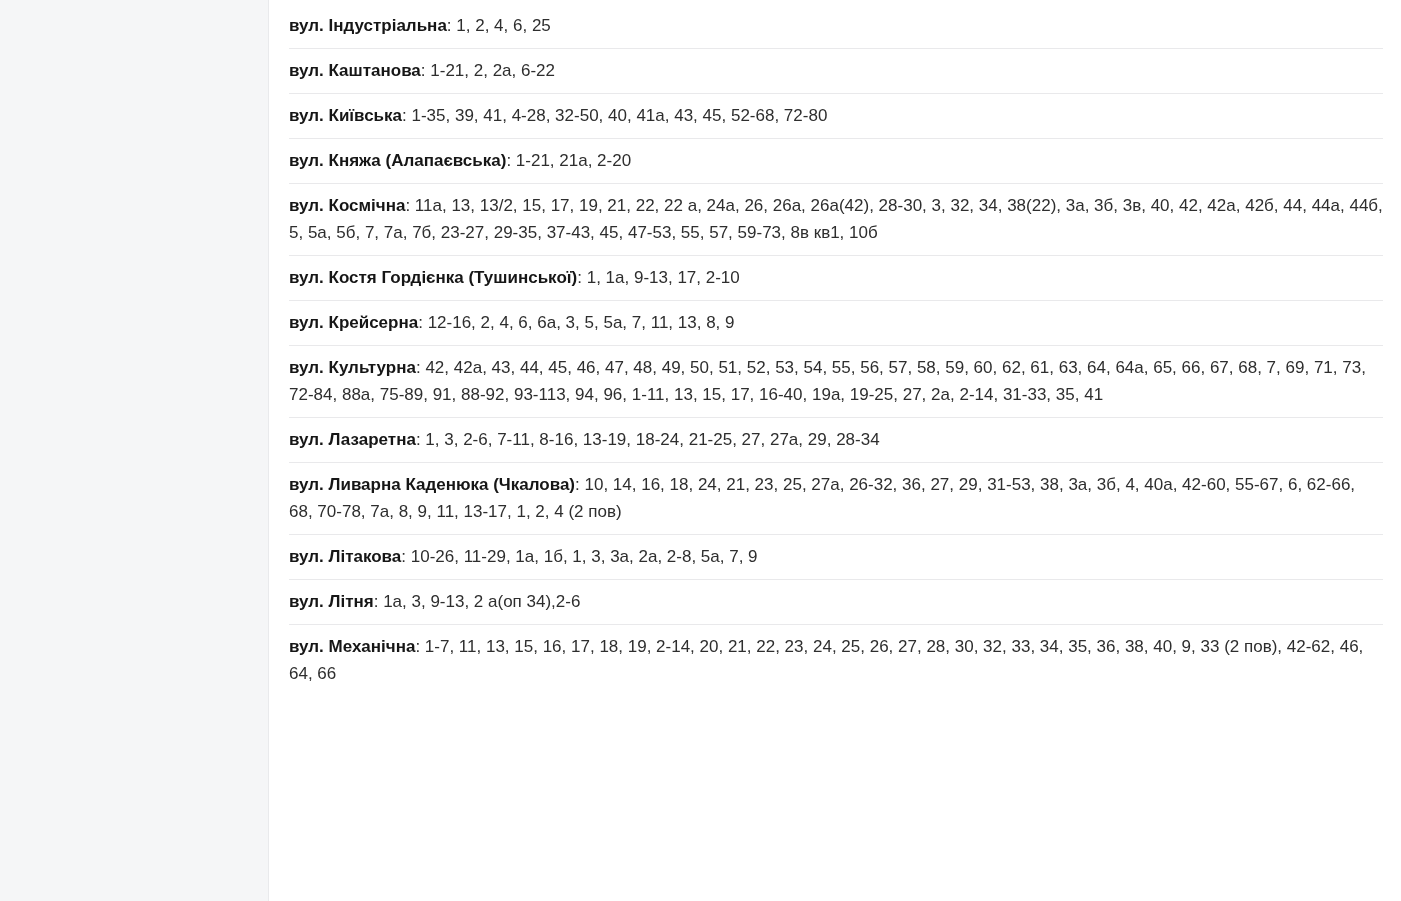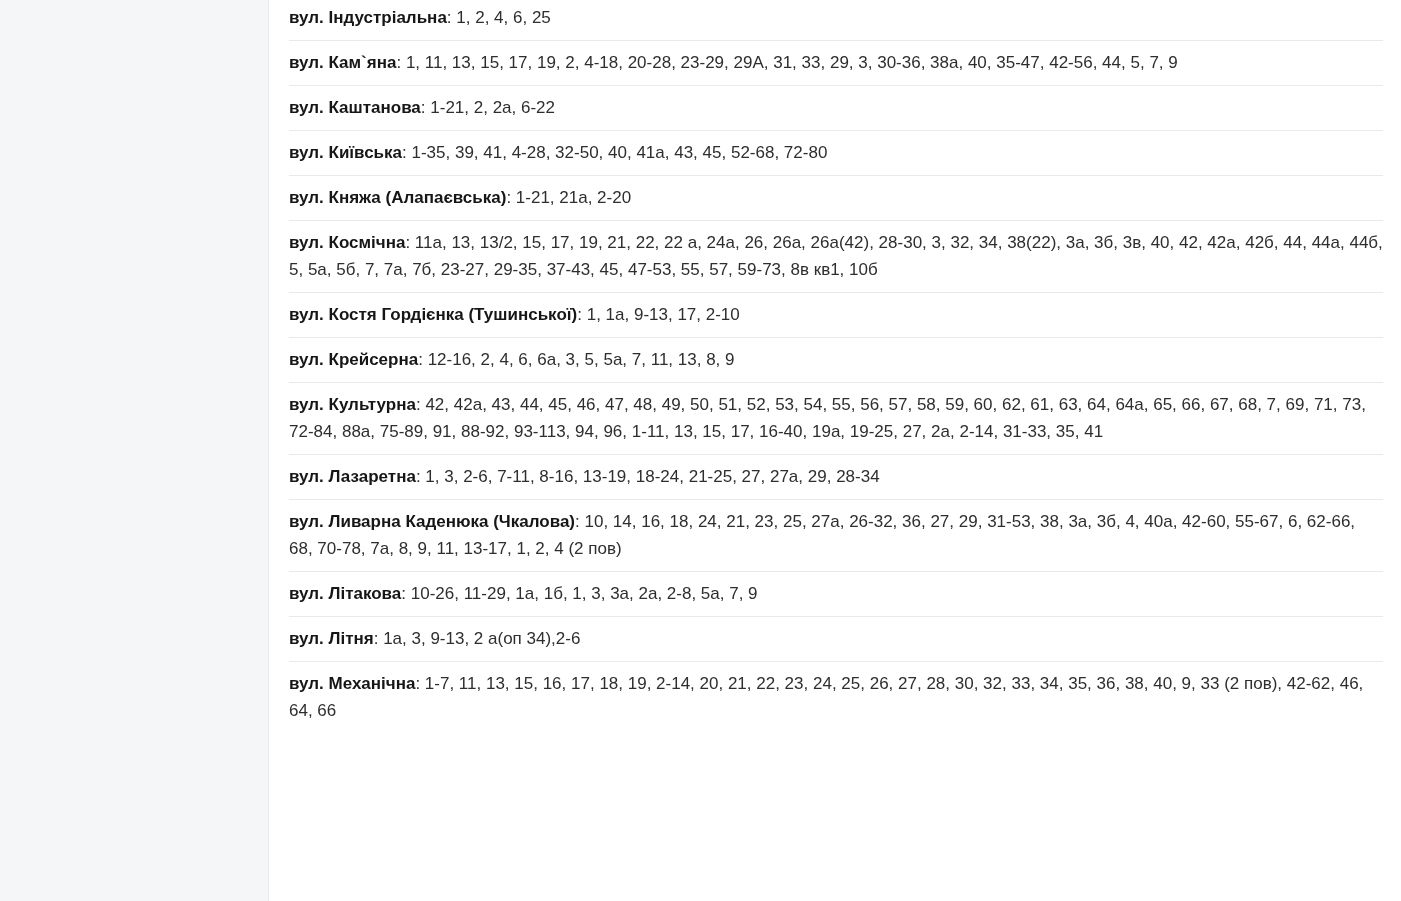--- a/index.html
+++ b/index.html
@@ -21,21 +21,21 @@
   .layout{ position:relative; width:1401px; height:901px; }
   .sidebar{
     position:absolute; left:0; top:0; bottom:0;
     width:269px;
     background: var(--sidebar-bg);
     border-right:1px solid var(--sidebar-border);
   }
   .main{
     position:absolute; left:269px; top:0; right:0; bottom:0;
     background: var(--bg);
-    padding:0 18px 0 20px;
+    padding:8px 18px 0 20px;
     overflow:hidden;
   }
   .street-list{ margin-top:-4px; }
   .street-row{
     padding:8px 0 9px 0;
     border-bottom:1px solid var(--divider);
     font-size:17px;
     line-height:27px;
     color: var(--numbers-color);
   }
@@ -52,21 +52,20 @@
 </head>
 <body>
 
 <div class="layout">
   <div class="sidebar"></div>
   <div class="main">
     <div class="street-list" id="street-list">
 
         <div class="street-row"><span class="street-name">вул. Індустріальна</span><span class="street-sep">: </span><span class="street-numbers">1, 2, 4, 6, 25</span></div>
 
-        <div class="street-row"><span class="street-name">вул. Кам`яна</span><span class="street-sep">: </span><span class="street-numbers">1, 11, 13, 15, 17, 19, 2, 4-18, 20-28, 23-29, 29А, 31, 33, 29, 3, 30-36, 38а, 40, 35-47, 42-56, 44, 5, 7, 9</span></div>
 
         <div class="street-row"><span class="street-name">вул. Каштанова</span><span class="street-sep">: </span><span class="street-numbers">1-21, 2, 2а, 6-22</span></div>
 
 
         <div class="street-row"><span class="street-name">вул. Київська</span><span class="street-sep">: </span><span class="street-numbers">1-35, 39, 41, 4-28, 32-50, 40, 41а, 43, 45, 52-68, 72-80</span></div>
 
         <div class="street-row"><span class="street-name">вул. Княжа (Алапаєвська)</span><span class="street-sep">: </span><span class="street-numbers">1-21, 21а, 2-20</span></div>
 
 
         <div class="street-row"><span class="street-name">вул. Космічна</span><span class="street-sep">: </span><span class="street-numbers">11а, 13, 13/2, 15, 17, 19, 21, 22, 22 а, 24а, 26, 26а, 26а(42), 28-30, 3, 32, 34, 38(22), 3а, 3б, 3в, 40, 42, 42а, 42б, 44, 44а, 44б, 5, 5а, 5б, 7, 7а, 7б, 23-27, 29-35, 37-43, 45, 47-53, 55, 57, 59-73, 8в кв1, 10б</span></div>

